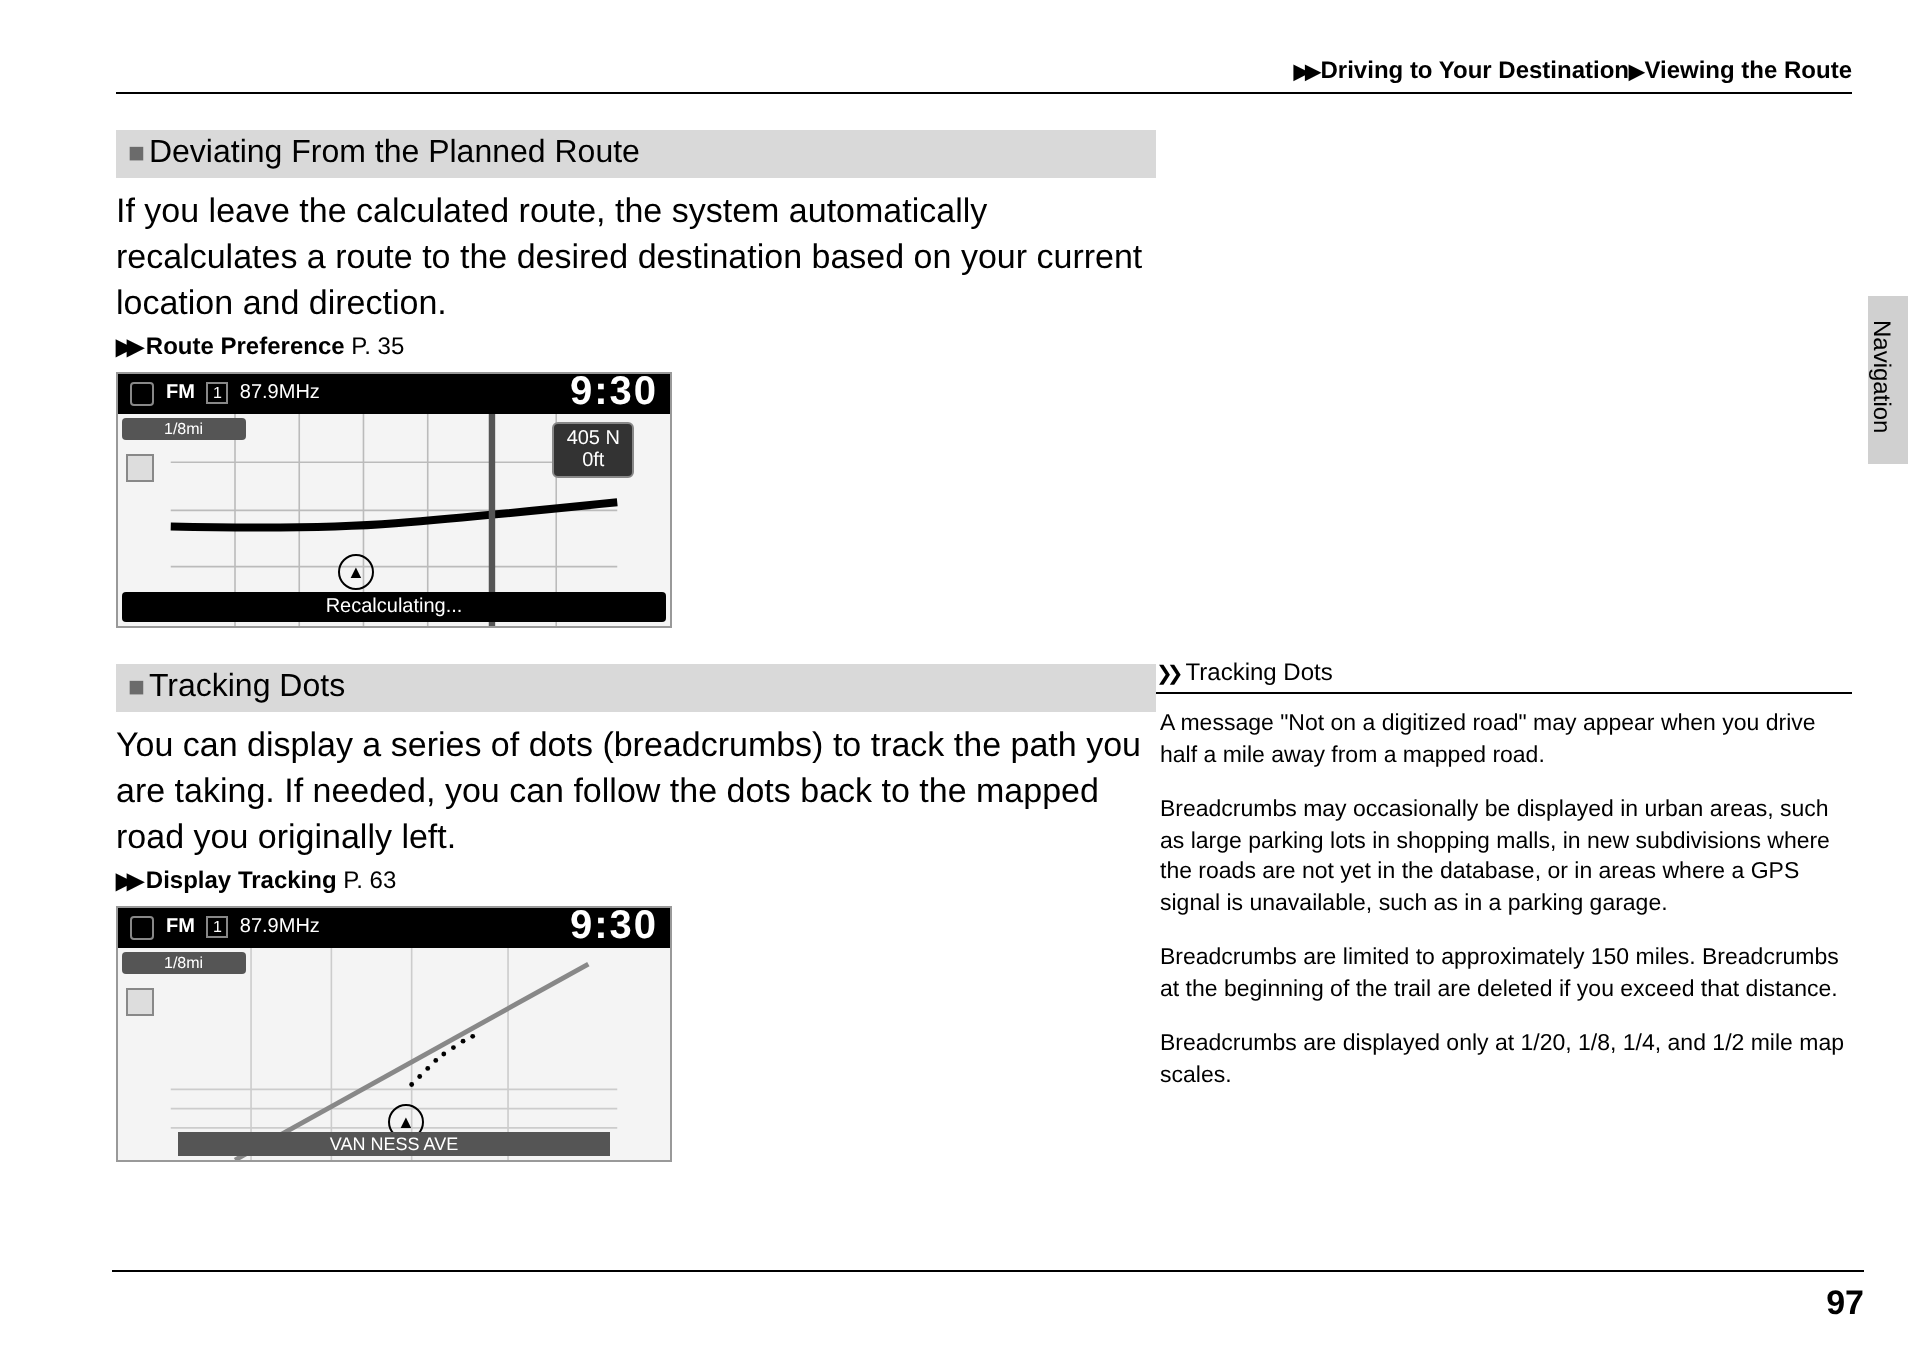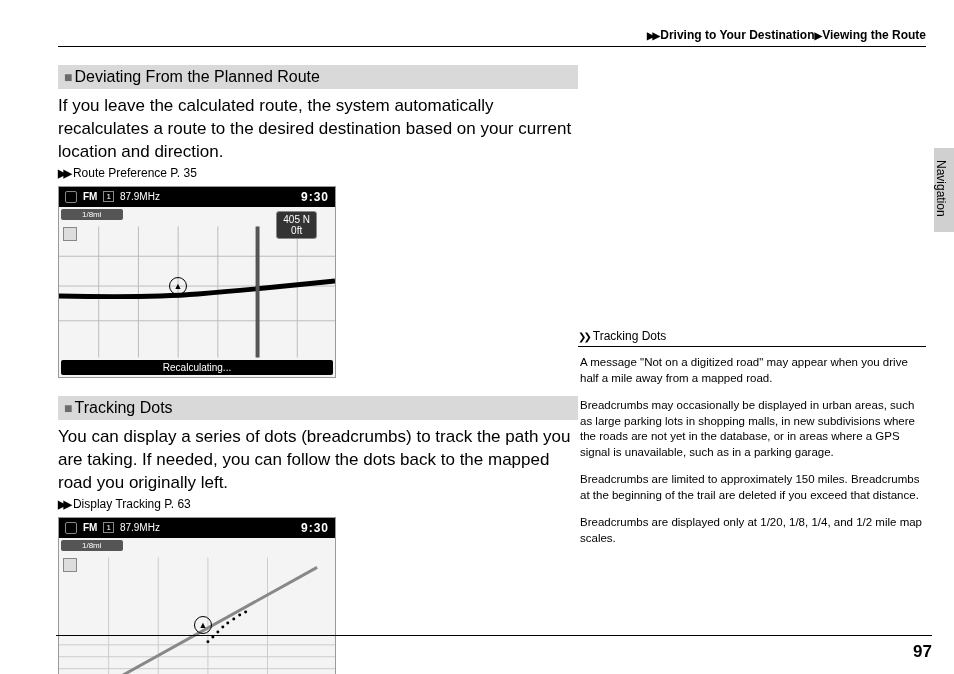--- a/index.html
+++ b/index.html
@@ -29,44 +29,44 @@
   .section-heading {
     background: #d9d9d9;
     font-size: 16px;
     font-weight: 400;
     padding: 3px 6px;
     margin-bottom: 6px;
   }
   .sq { color: #6b6b6b; font-size: 14px; margin-right: 2px; }
   .body-text { font-size: 17px; line-height: 1.35; margin-bottom: 2px; }
   .xref { font-size: 12px; font-weight: 400; }
-  .xref b { font-weight: 400; }
+  .xref b { font-weight: 700; }
   .xref-icon { font-weight: 700; font-size: 11px; letter-spacing: -3px; margin-right:4px; }
   .map-shot {
     width: 278px;
-    height: 192px;
+    height: 128px;
     border: 1px solid #999;
     margin: 6px 0 18px 0;
     background: #efefef;
     position: relative;
     overflow: hidden;
     font-size: 10px;
   }
   .ms-top {
     height: 20px;
     background: #000;
     color: #fff;
     display: flex;
     align-items: center;
     padding: 0 6px;
     justify-content: space-between;
   }
   .ms-top-left { display:flex; align-items:center; gap:6px; font-size:10px; }
   .ms-top-left .home-ic { width:12px;height:12px;border:1px solid #888;border-radius:2px; }
-  .ms-clock { font-size: 12px; font-weight: 700; letter-spacing:1px; }
+  .ms-clock { font-size: 20px; font-weight: 700; letter-spacing:1px; }
   .ms-body { position:absolute; top:20px; left:0; right:0; bottom:0; background:#f4f4f4; }
   .ms-scale {
     position:absolute; top:2px; left:2px;
     background:#555; color:#fff; font-size:8px; padding:1px 21px; border-radius:2px;
   }
   .ms-compass {
     position:absolute; top:20px; left:4px;
     width:14px; height:14px; background:#ddd; border:1px solid #888;
   }
   .ms-roads {

